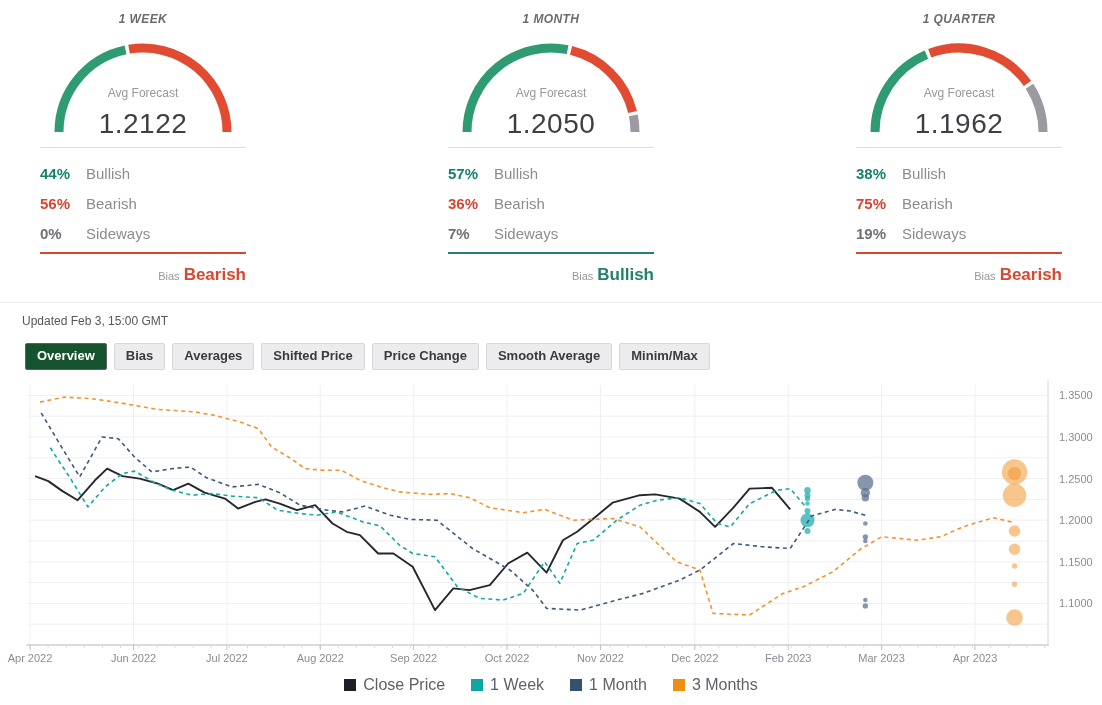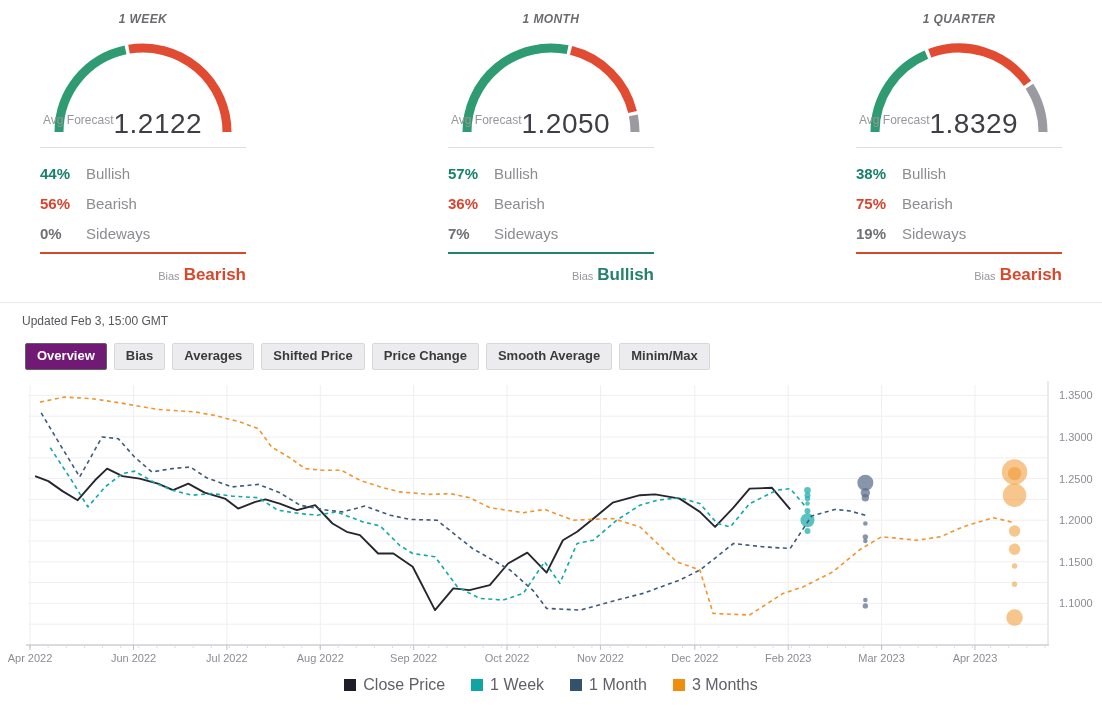--- a/index.html
+++ b/index.html
@@ -1,41 +1,41 @@
 <!DOCTYPE html>
 <html style="--arc-green: #2E9B72; --arc-red: #E04B31; --arc-gray: #9A9AA0; --pct-green: #16806C; --pct-red: #D8442E; --pct-gray: #6F6F75; --label-gray: #8C8C91; --muted-gray: #97979C; --title-gray: #6B6B70;"><head>
 <meta charset="utf-8">
 <style>
   html,body{margin:0;padding:0;background:#fff;width:1102px;height:705px;overflow:hidden;
     font-family:"Liberation Sans","DejaVu Sans",sans-serif;-webkit-font-smoothing:antialiased;}
   .poll{display:flex;justify-content:space-between;padding:6px 28px 0 28px;}
   .gcard{width:230px;text-align:center;}
   .g-title{font-style:italic;font-weight:bold;font-size:12px;color:var(--title-gray);letter-spacing:.4px;margin-top:6px;}
   .gauge-wrap{position:relative;width:200px;height:112px;margin:2px auto 0;}
-  .gauge-center{position:absolute;left:0;right:0;bottom:0;display:flex;align-items:center;}
+  .gauge-center{position:absolute;left:0;right:0;bottom:0;display:flex;flex-direction:column;align-items:center;}
   .avg-label{font-size:12px;color:var(--muted-gray);}
   .avg-value{font-size:28px;color:#3E3E46;letter-spacing:.5px;margin-top:8px;}
   .gdivider{width:206px;margin:7px auto 0;border-top:1px solid #DEDEE2;}
   .grows{width:206px;margin:10px auto 0;text-align:left;}
   .grow{display:flex;align-items:center;height:30px;}
   .pct{width:46px;font-weight:bold;font-size:15px;}
   .pct-bullish{color:var(--pct-green);}
   .pct-bearish{color:var(--pct-red);}
   .pct-sideways{color:var(--pct-gray);}
   .rlabel{font-size:15px;color:var(--label-gray);}
   .bias-line{width:206px;margin:4px auto 0;border-top:2px solid;}
   .bias-row{width:206px;margin:11px auto 0;text-align:right;}
   .bias-word{font-size:11px;color:var(--muted-gray);margin-right:4px;}
   .bias-value{font-size:17px;font-weight:bold;}
   .sep{border-top:1px solid #ECECEE;margin-top:17px;}
   .updated{margin:11px 0 0 22px;font-size:12px;color:#55555C;}
   .tabs{display:flex;gap:7px;margin:15px 0 0 25px;}
   .tab{padding:5px 11px 6px;font-family:inherit;font-size:13px;font-weight:bold;color:#3A3A3E;
     background:#ECECEE;border:1px solid #D8D8DC;border-radius:2px;cursor:pointer;line-height:14px;}
-  .tab.active{background:#701a75;border-color:#616165;color:#fff;}
+  .tab.active{background:#14532d;border-color:#616165;color:#fff;}
   .chart-wrap{margin-top:5px;}
   .legend{display:flex;justify-content:center;align-items:center;gap:26px;margin-top:2px;}
   .litem{display:flex;align-items:center;gap:7px;font-size:16px;color:#60606A;}
   .swatch{width:12px;height:12px;display:inline-block;}
   svg text{font-family:"Liberation Sans","DejaVu Sans",sans-serif;}
 </style>
 </head>
 <body>
 
 <div class="poll">
@@ -110,21 +110,21 @@
   <div class="gcard">
     <div class="g-title">1 QUARTER</div>
     <div class="gauge-wrap">
       <svg class="gauge-svg" width="200" height="112" viewBox="0 0 200 112">
           <path d="M 16.00 104.00 A 84 84 0 0 1 67.45 26.56" fill="none" stroke="#2E9B72" stroke-width="9" stroke-linecap="butt"></path>
           <path d="M 70.72 25.27 A 84 84 0 0 1 168.47 55.34" fill="none" stroke="#E04B31" stroke-width="9" stroke-linecap="butt"></path>
           <path d="M 170.45 58.25 A 84 84 0 0 1 184.00 104.00" fill="none" stroke="#9A9AA0" stroke-width="9" stroke-linecap="butt"></path>
         </svg>
       <div class="gauge-center">
         <span class="avg-label">Avg Forecast</span>
-        <span class="avg-value">1.8329</span>
+        <span class="avg-value">1.1962</span>
       </div>
     </div>
     <div class="gdivider"></div>
     <div class="grows">
       <div class="grow">
           <span class="pct pct-bullish">38%</span>
           <span class="rlabel">Bullish</span>
         </div>
       <div class="grow">
           <span class="pct pct-bearish">75%</span>

